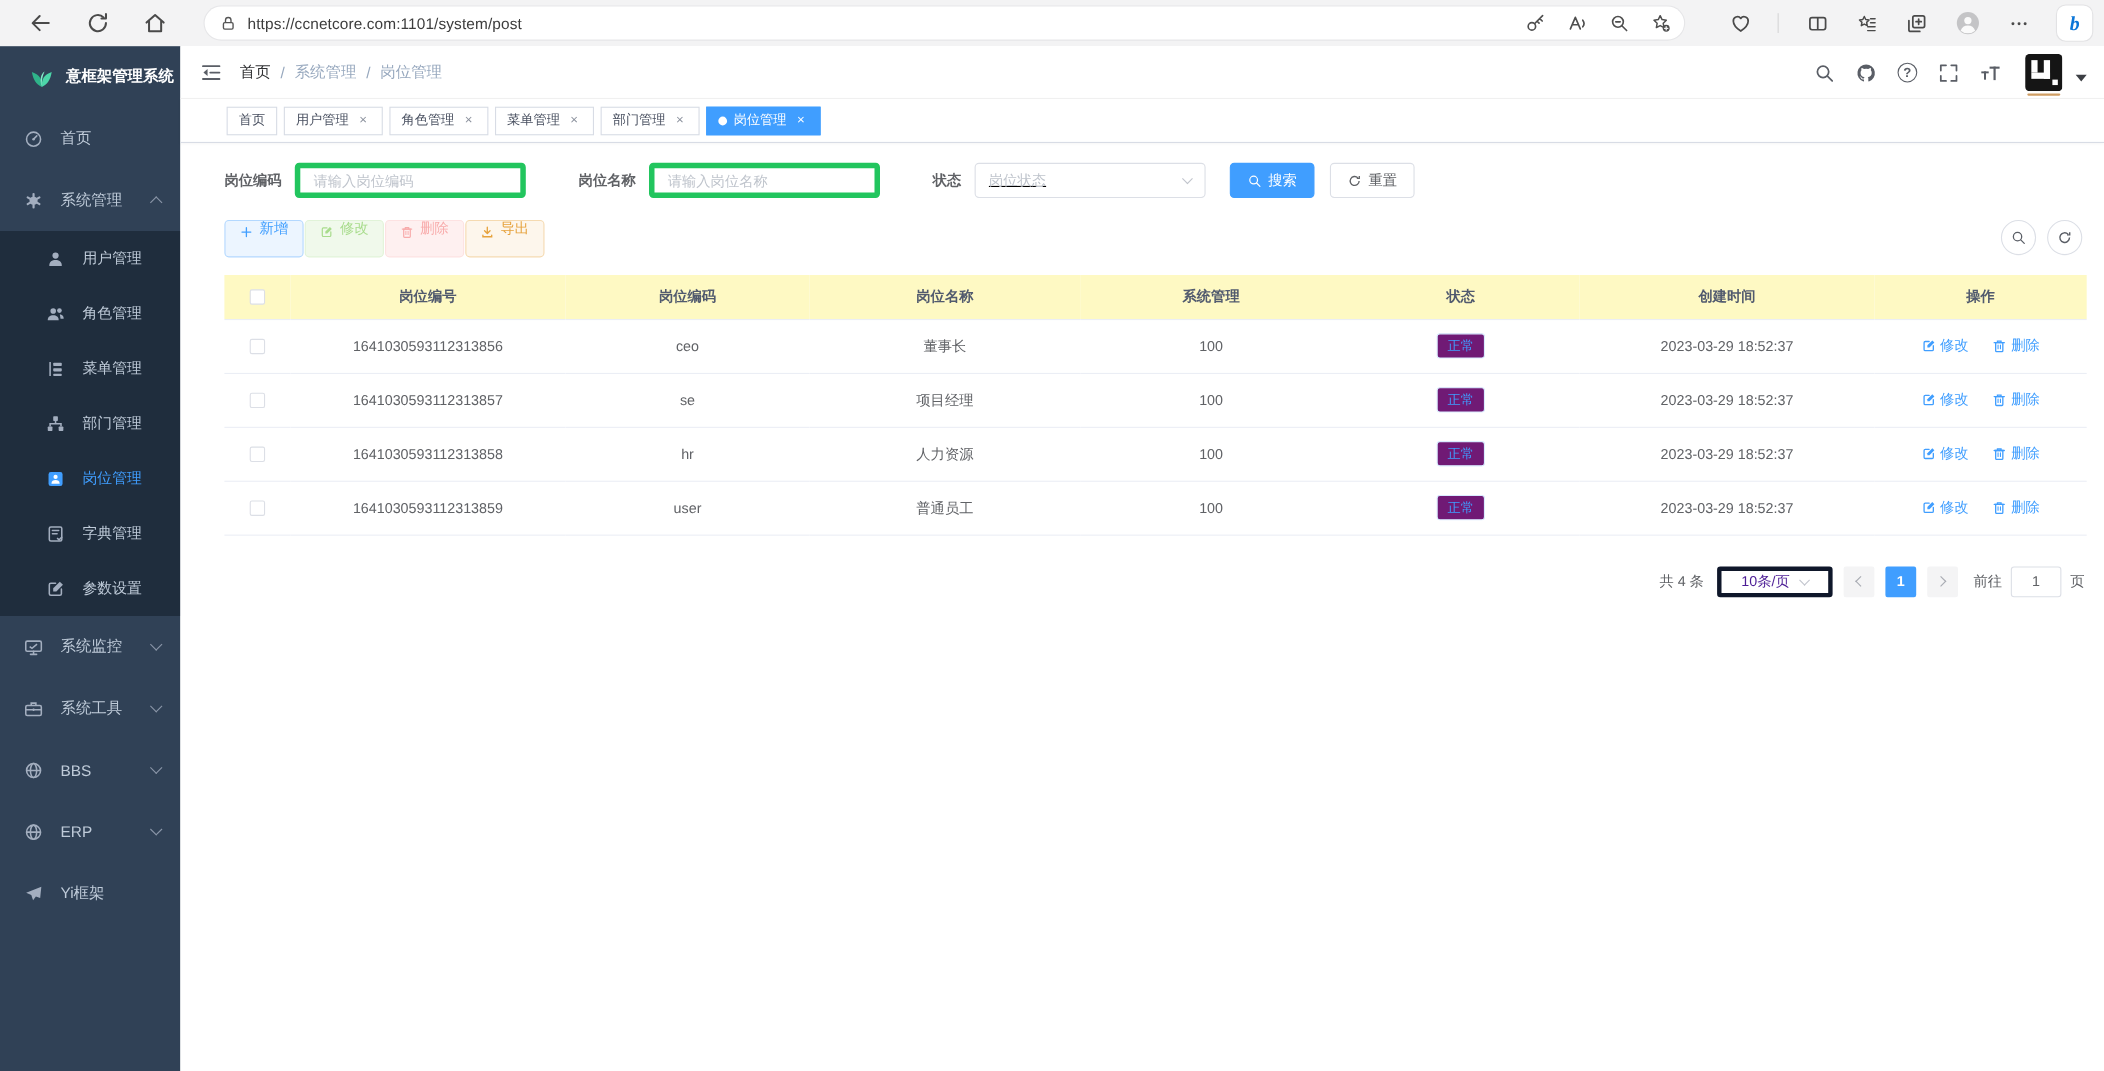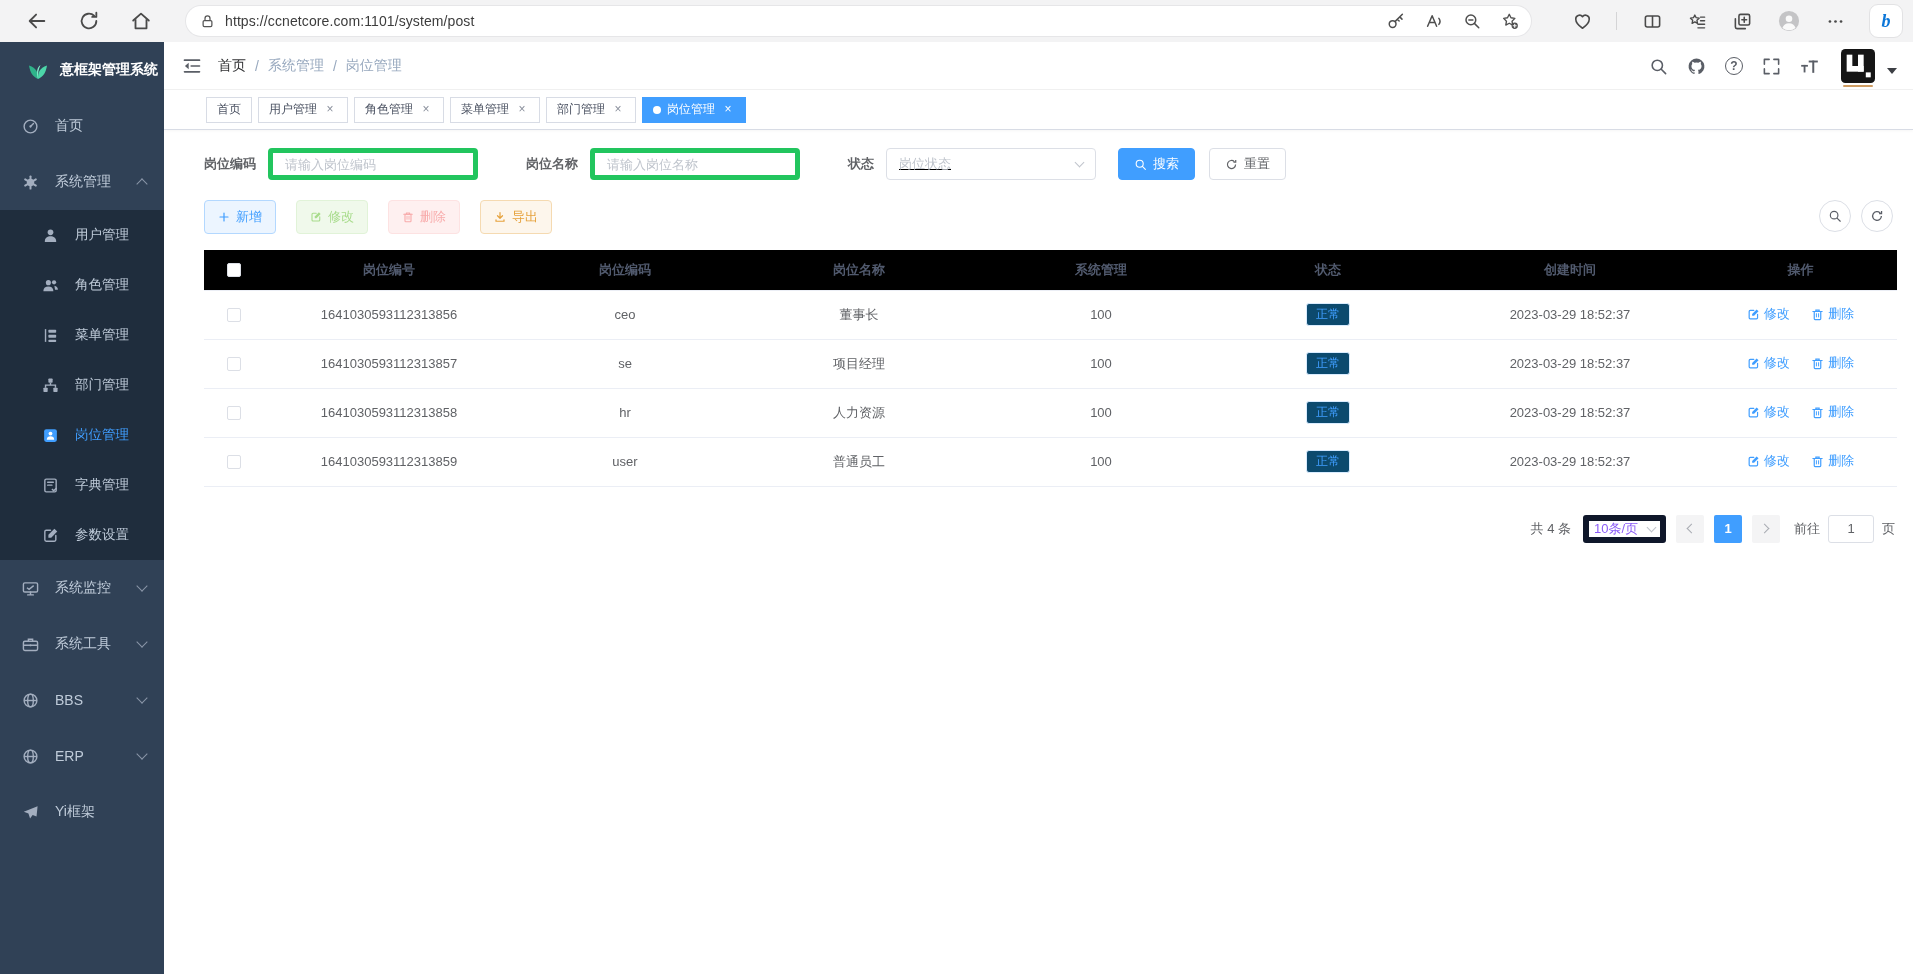--- a/index.html
+++ b/index.html
@@ -72,43 +72,43 @@
   .f-group { display:flex; align-items:center; margin-right:48px; }
   .f-select { width:210px; height:32px; border:1px solid #dcdfe6; border-radius:4px; padding:0 12px; display:flex; align-items:center; justify-content:space-between; cursor:pointer;text-decoration:underline; }
   .f-select .ph { font-size:13px; color:#bfc4cc; }
   .sel-chev { width:7px; height:7px; border-right:1.4px solid #c0c4cc; border-bottom:1.4px solid #c0c4cc; transform:rotate(45deg); margin-top:-3px; }
   .btn { display:inline-flex; align-items:center; justify-content:center; height:32px; padding:0 15px; border-radius:4px; font-size:13px; cursor:pointer; border:1px solid transparent; white-space:nowrap; }
   .btn svg { width:13px; height:13px; margin-right:6px; }
   .btn-primary { background:#409eff; border-color:#409eff; color:#fff; margin-left:22px; }
   .btn-plain { background:#fff; border-color:#dcdfe6; color:#606266; margin-left:14px; }
 
   .toolbar-row { display:flex; align-items:center; margin-top:20px; position:relative; }
-  .btn-sm { height:30px; padding:16px 13px; font-size:13px; border-radius:4px; display:inline-flex; align-items:center; cursor:pointer; margin-right:20px; border:1px solid transparent; }
+  .btn-sm { height:30px; padding:16px 13px; font-size:13px; border-radius:4px; display:inline-flex; align-items:flex-end; cursor:pointer; margin-right:1px; border:1px solid transparent; }
   .btn-sm svg { width:12px; height:12px; margin-right:6px; }
   .b-add { background:#ecf5ff; border-color:#b3d8ff; color:#409eff; }
   .b-edit { background:#f0f9eb; border-color:#e1f3d8; color:#a8dc8c; cursor:not-allowed; }
   .b-del { background:#fef0f0; border-color:#fde2e2; color:#f8abab; cursor:not-allowed; }
   .b-exp { background:#fdf6ec; border-color:#f5dab1; color:#e6a23c; }
   .tool-circles { position:absolute; right:4px; top:0; display:flex; }
   .circle-btn { width:32px; height:32px; border:1px solid #dcdfe6; border-radius:50%; display:flex; align-items:center; justify-content:center; color:#5a5e66; margin-left:10px; cursor:pointer; background:#fff; }
   .circle-btn svg { width:14px; height:14px; }
 
   
   table.grid { width:100%; border-collapse:collapse; margin-top:16px; table-layout:fixed; }
-  .grid th { background:#000000; height:40px; font-size:13px; color:#515a6e; font-weight:bold; text-align:center; border-bottom:1px solid #ebeef5; }
+  .grid th { background:#fef9c3; height:40px; font-size:13px; color:#515a6e; font-weight:bold; text-align:center; border-bottom:1px solid #ebeef5; }
   .grid td { height:49px; font-size:13px; color:#606266; text-align:center; border-bottom:1px solid #ebeef5; }
   .cbx { width:14px; height:14px; border:1px solid #dcdfe6; border-radius:2px; background:#fff; margin:0 auto; cursor:pointer; }
-  .tag-normal { display:inline-block; padding:3px 9px; font-size:12px; color:#409eff; background:#0c4a6e; border:1px solid #d9ecff; border-radius:3px; line-height:1.3; }
+  .tag-normal { display:inline-block; padding:3px 9px; font-size:12px; color:#409eff; background:#701a75; border:1px solid #d9ecff; border-radius:3px; line-height:1.3; }
   .op-link { display:inline-flex; align-items:center; color:#409eff; cursor:pointer; margin:0 9px; font-size:13px; }
   .op-link svg { width:13px; height:13px; margin-right:4px; }
 
   
   .pagination { display:flex; align-items:center; justify-content:flex-end; margin-top:28px; padding-right:2px; font-size:13px; color:#606266; }
   .pg-total { margin-right:12px; }
-  .pg-size { width:83px; height:28px; border:6px solid #0f172a; border-radius:3px; display:flex; align-items:center; justify-content:center; cursor:pointer; color:#8b5cf6; }
+  .pg-size { width:105px; height:28px; border:4px solid #0f172a; border-radius:3px; display:flex; align-items:center; justify-content:center; cursor:pointer; color:#4c1d95; }
   .pg-size .sel-chev { margin-left:10px; }
   .pg-btn { width:28px; height:28px; background:#f4f4f5; border-radius:2px; margin-left:10px; display:flex; align-items:center; justify-content:center; cursor:pointer; }
   .pg-chev { width:7px; height:7px; border-right:1.5px solid #a8abb2; border-bottom:1.5px solid #a8abb2; }
   .pg-chev.left { transform:rotate(135deg); margin-left:3px; }
   .pg-chev.right { transform:rotate(-45deg); margin-right:3px; }
   .pg-cur { width:28px; height:28px; background:#409eff; color:#fff; border-radius:2px; margin-left:10px; display:flex; align-items:center; justify-content:center; font-weight:bold; cursor:pointer; }
   .pg-goto { margin-left:14px; }
   .pg-input { width:46px; height:28px; border:1px solid #dcdfe6; border-radius:3px; text-align:center; font-size:13px; color:#606266; margin:0 8px; outline:none; font-family:inherit; }
   .pg-unit { white-space:nowrap; }
 </style>

